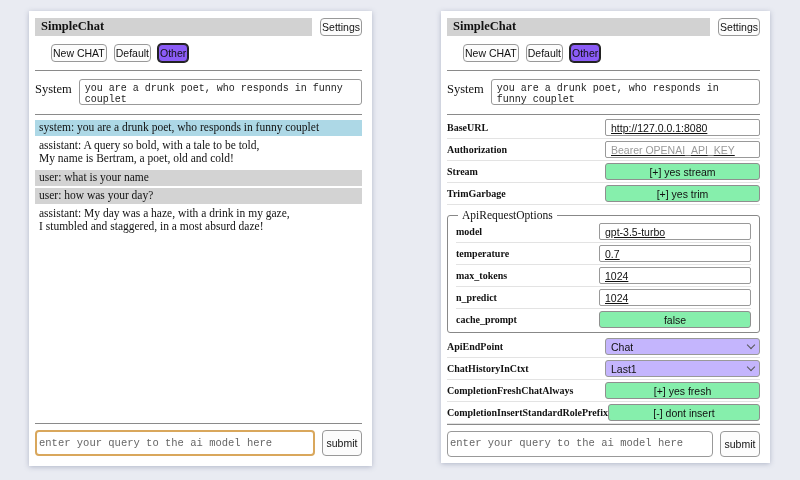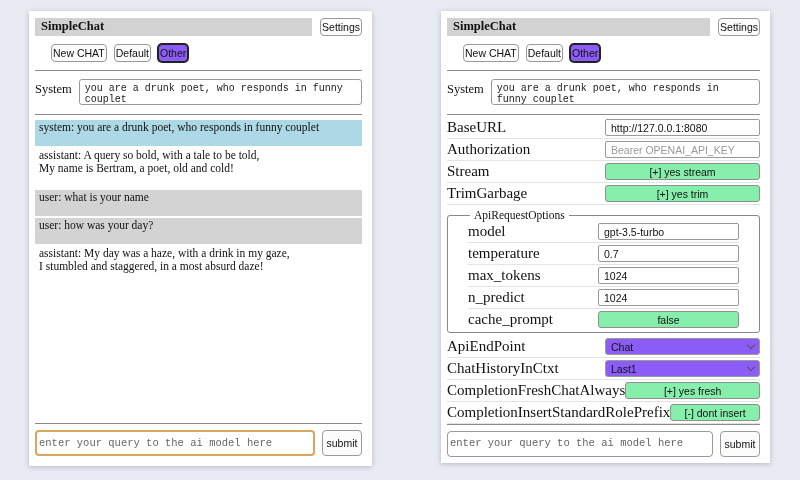--- a/index.html
+++ b/index.html
@@ -20,41 +20,41 @@
   .session-row .btn.active { background:#8b5cf6; border:1px solid #222; box-shadow:0 0 0 1px #222; }
 
   .divider { border-top:1px solid #8a8a8a; }
 
   .sys-row { display:flex; gap:7px; margin:8px 0 9px; align-items:flex-start; }
   .sys-label { font-size:12.5px; padding-top:3px; color:#111; }
   .sys-input { flex:1; height:26px; resize:none; border:1px solid #999; border-radius:3px;
                font:10px "Liberation Mono", monospace; padding:3px 5px; color:#222; overflow:hidden; }
 
   .chat-list { margin-top:5px; }
-  .msg { font-size:11.5px; color:#111; padding:1px 4px 12px; margin-bottom:2px; white-space:pre-line; line-height:1.15; }
+  .msg { font-size:11.5px; color:#111; padding:1px 4px 2px; margin-bottom:2px; white-space:pre-line; line-height:1.15; }
   .msg-system { background:#add8e6; }
   .msg-user { background:#d3d3d3; }
 
   .settings { margin-top:2px; }
   .set-row { display:flex; align-items:center; justify-content:space-between; padding:2px 0; border-bottom:1px solid #e3e3e3; min-height:21px; }
-  .set-label { font-size:15px; white-space:nowrap; color:#111; }
+  .set-label { font-size:10px; white-space:nowrap; color:#111;font-weight:bold; }
   .set-input { width:155px; border:1px solid #999; border-radius:2px; height:17px;
-               font:10.5px "Liberation Sans", sans-serif; padding:1px 5px; color:#111; }
+               font:10.5px "Liberation Sans", sans-serif; padding:1px 5px; color:#111;text-decoration:underline; }
   .set-input::placeholder { color:#9a9a9a; }
   .set-btn { width:155px; background:#86efac; border:1px solid #8f8f8f; border-radius:3px; height:17px;
              font:10.5px "Liberation Sans", sans-serif; color:#111; cursor:pointer; }
-  .set-select { width:155px; border:1px solid #999; border-radius:3px; height:17px; background:#8b5cf6;
+  .set-select { width:155px; border:1px solid #999; border-radius:3px; height:17px; background:#c4b5fd;
                 display:flex; align-items:center; justify-content:space-between; padding:0 5px;
                 font:10.5px "Liberation Sans", sans-serif; color:#111; cursor:pointer; }
   .chev { width:6px; height:6px; border-right:1.5px solid #555; border-bottom:1.5px solid #555;
           transform:rotate(45deg); margin-top:-3px; }
 
-  fieldset.api-opts { border:1px solid #888; border-radius:3px; margin:4px 0 3px; padding:0 20px 2px; }
+  fieldset.api-opts { border:1px solid #888; border-radius:3px; margin:4px 0 3px; padding:0 8px 2px; }
   fieldset.api-opts legend { font-size:11.5px; padding:0 4px; margin-left:2px; color:#111; }
-  fieldset.api-opts .set-input, fieldset.api-opts .set-btn { width:141px; }
+  fieldset.api-opts .set-input, fieldset.api-opts .set-btn { width:152px; }
   fieldset.api-opts .set-row:last-child { border-bottom:none; }
 
   .spacer { flex:1; }
 
   .query-row { display:flex; gap:7px; margin-top:6px; align-items:stretch; }
   .query-input { flex:1; resize:none; border:1px solid #999; border-radius:4px; height:26px;
                  font:10.5px "Liberation Mono", monospace; padding:5px 2px; color:#555; overflow:hidden; }
   .query-input::placeholder { color:#666; }
   #panel-left .query-input { border:2px solid #d9a75c; }
   .submit-btn { min-width:40px; }

